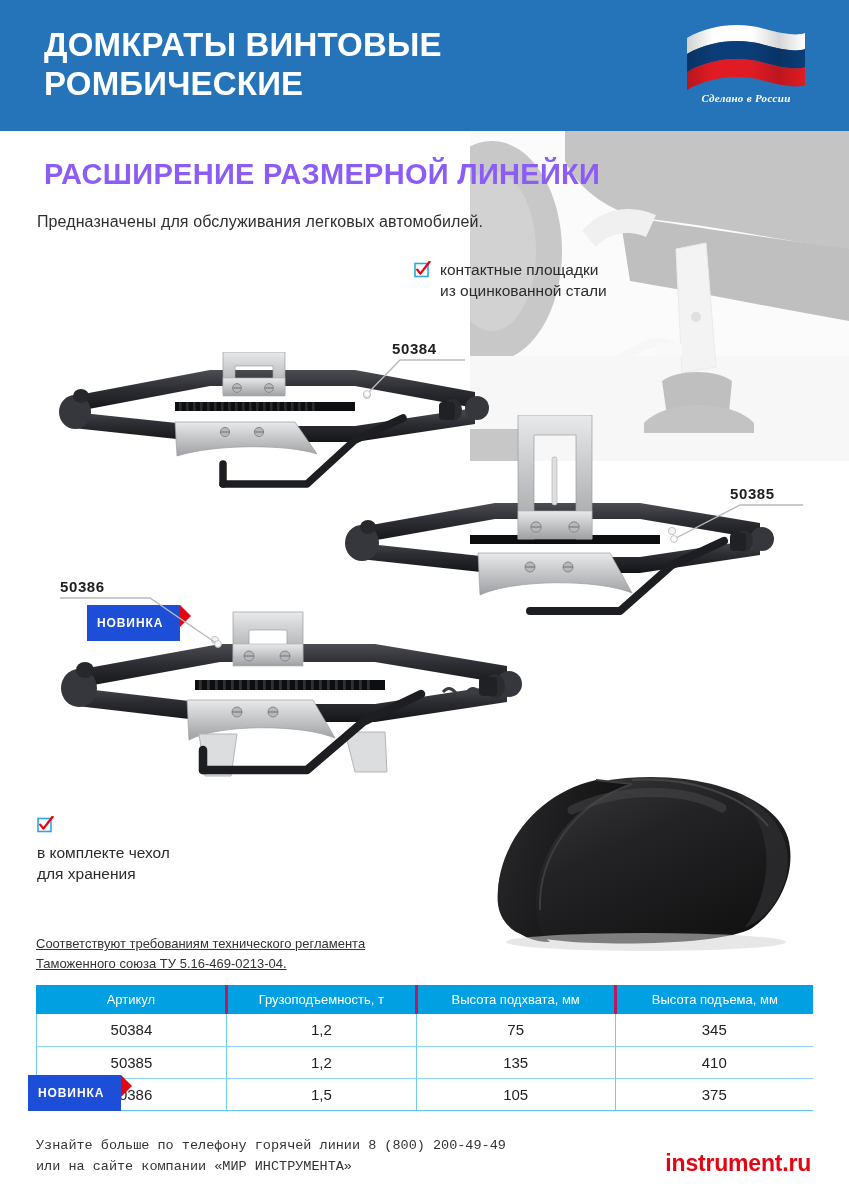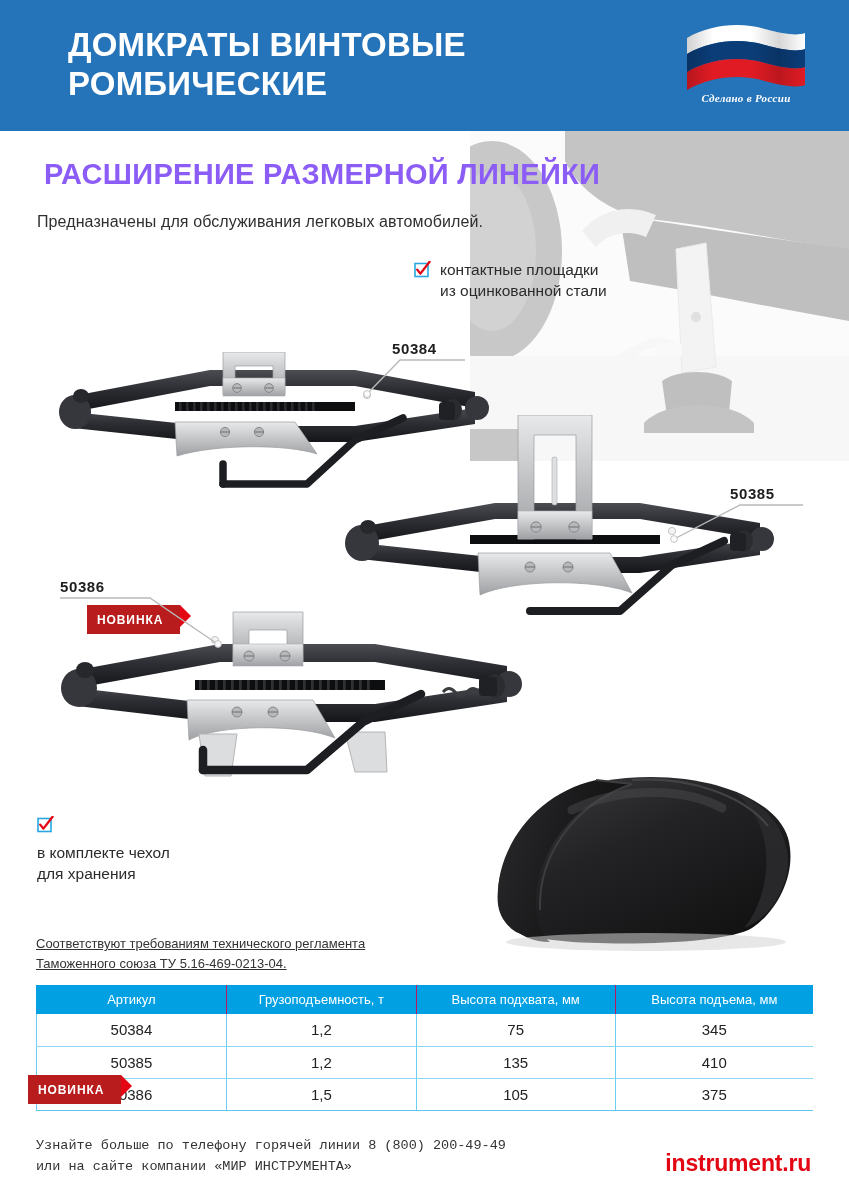--- a/index.html
+++ b/index.html
@@ -19,21 +19,20 @@
   .header-title {
     position: absolute; left: 44px; top: 26px;
     width: 600px;
     color: #ffffff;
     font-weight: bold;
     font-size: 33px;
     line-height: 1.18;
     letter-spacing: 0.2px;
     text-transform: uppercase;
     white-space: pre-line;
-    margin-left: 24px;
   }
   .flag-badge {
     position: absolute; right: 28px; top: 22px;
     width: 150px; height: 96px;
   }
   .flag-badge svg { display: block; }
   .flag-caption {
     position: absolute; left: 0; top: 70px; width: 150px;
     text-align: center;
     color: #ffffff;
@@ -89,22 +88,22 @@
   
   .callout-num {
     position: absolute;
     color: #1d1d1d; font-size: 15px; font-weight: bold;
     letter-spacing: 0.6px;
   }
   .leader { position: absolute; pointer-events: none; }
 
   .novinka-flag {
     position: absolute;
-    height: 29px;
-    background: #b91c1c;
+    height: 36px;
+    background: #1d4ed8;
     color: #fff;
     font-size: 12px; font-weight: bold; letter-spacing: 0.9px;
     display: flex; align-items: center;
     padding: 0 17px 0 10px;
   }
   .novinka-flag::after {
     content: "";
     position: absolute; right: -11px; top: 0;
     width: 0; height: 0;
     border-top: 11px solid transparent;
@@ -127,21 +126,21 @@
     width: 777px;
     border-collapse: collapse;
   }
   .spec-table th {
     background: #00a0e3;
     color: #ffffff;
     font-size: 13px;
     font-weight: normal;
     height: 29px;
     text-align: center;
-    border-right: 1px solid #be185d;
+    border-right: 3px solid #be185d;
   }
   .spec-table th:last-child { border-right: none; }
   .spec-table td {
     height: 32px;
     text-align: center;
     font-size: 15px;
     color: #232323;
     border-right: 1px solid #6ecdf2;
     border-bottom: 1px solid #8ad7f5;
   }

